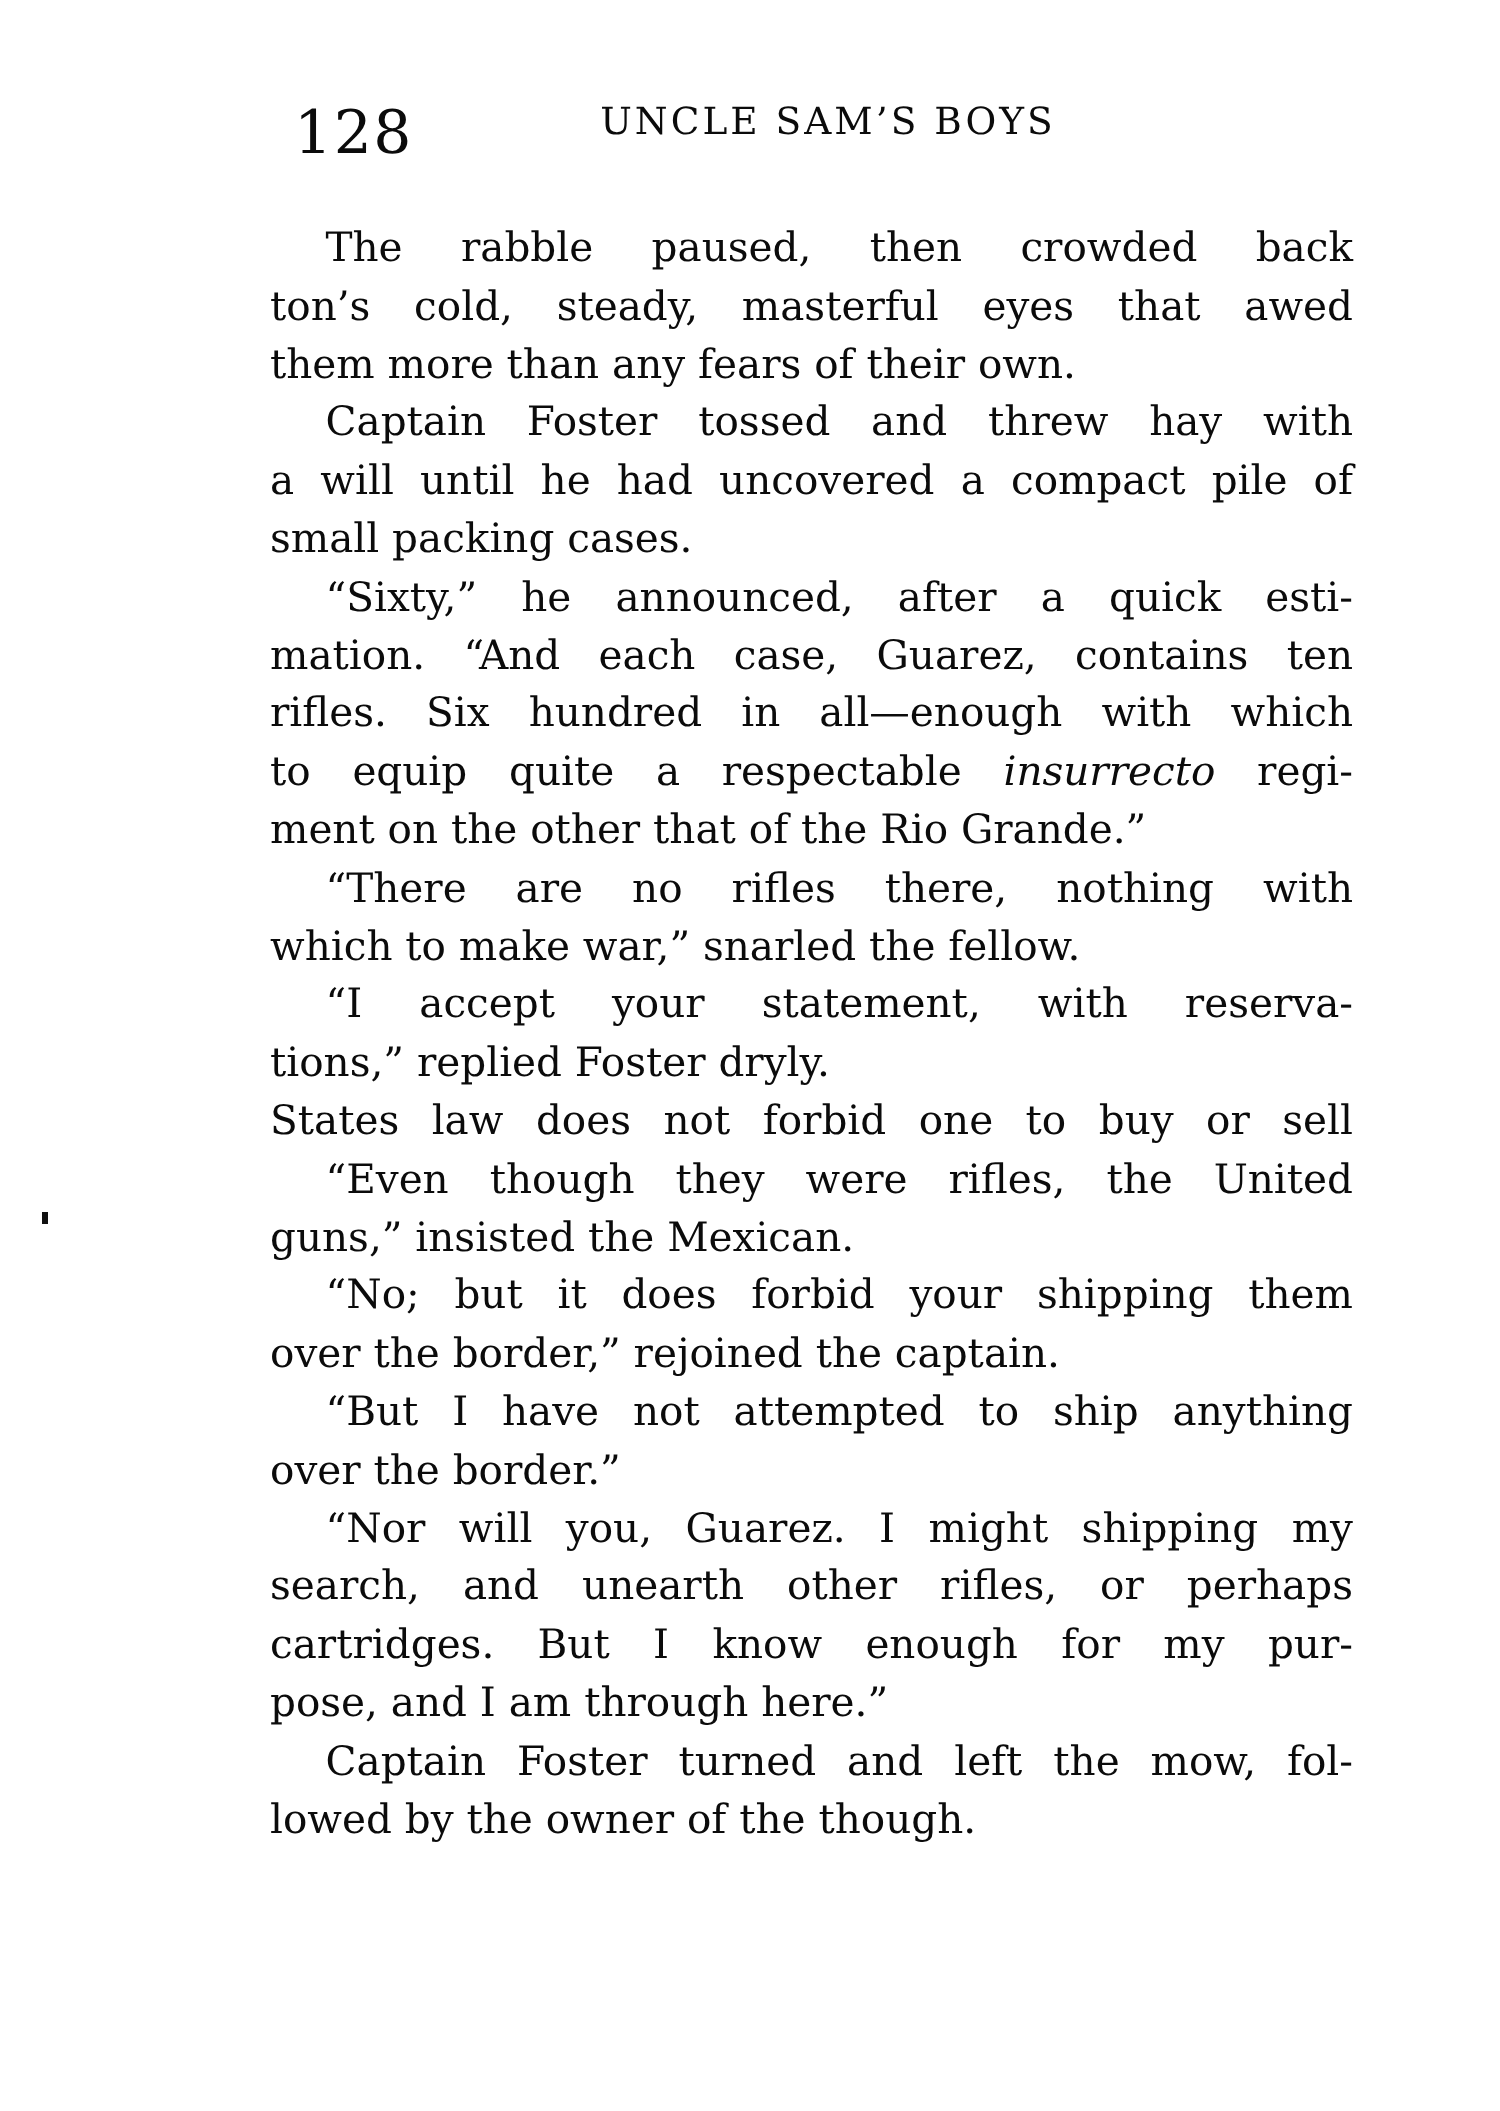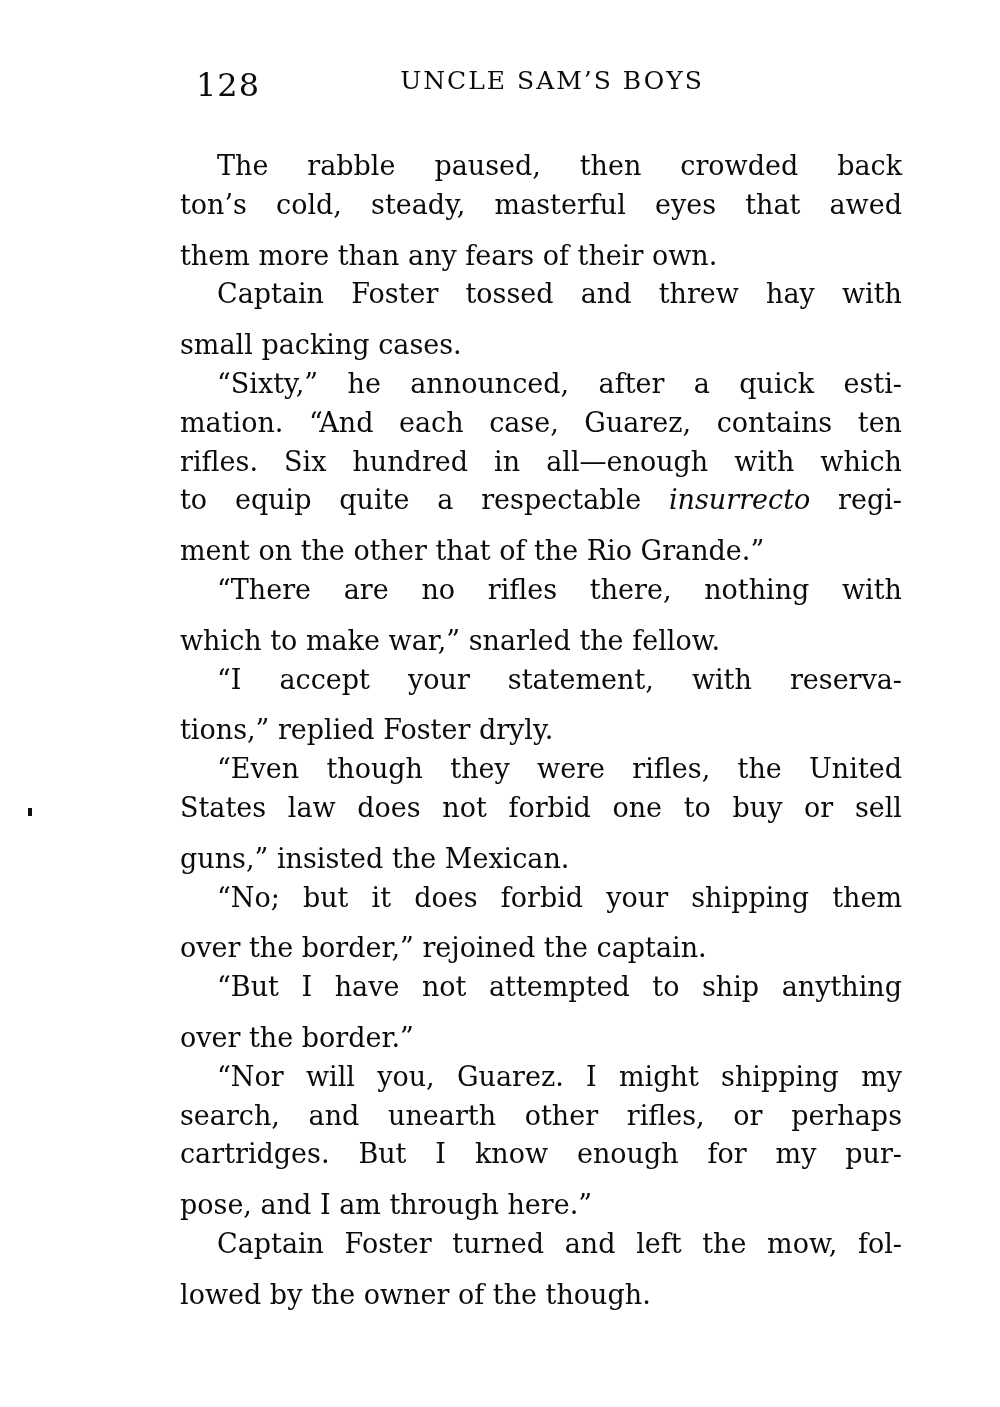--- a/index.html
+++ b/index.html
@@ -20,21 +20,21 @@
     position: absolute;
     top: 66px;
     left: 180px;
     width: 722px;
     height: 36px;
   }
   .page-number {
     position: absolute;
     left: 16px;
     top: 0;
-    font-size: 32px;
+    font-size: 40px;
     letter-spacing: 1px;
   }
   .running-title {
     position: absolute;
     left: 372px;
     top: 0;
     transform: translateX(-50%);
     font-size: 25px;
     letter-spacing: 2px;
     white-space: nowrap;
@@ -48,21 +48,20 @@
     line-height: 38.8px;
   }
   .line {
     height: 38.8px;
     text-align: justify;
     text-align-last: justify;
     overflow: visible;
   }
   .line.end {
     text-align-last: left;
-    margin-top: 12px;
   }
   .line.ind {
     text-indent: 37px;
   }
   .italic {
     font-style: italic;
   }
   .ink-speck {
     position: absolute;
     left: 28px;
@@ -85,20 +84,21 @@
   <div class="body-text">
 
     <div>
       <div class="line j ind">The rabble paused, then crowded back</div>
       <div class="line j">ton’s cold, steady, masterful eyes that awed</div>
       <div class="line end">them more than any fears of their own.</div>
     </div>
 
     <div>
       <div class="line j ind">Captain Foster tossed and threw hay with</div>
+      <div class="line j">a will until he had uncovered a compact pile of</div>
       <div class="line end">small packing cases.</div>
     </div>
 
     <div>
       <div class="line j ind">“Sixty,” he announced, after a quick esti-</div>
       <div class="line j">mation. “And each case, Guarez, contains ten</div>
       <div class="line j">rifles. Six hundred in all—enough with which</div>
       <div class="line j"><span>to equip quite a respectable </span><span class="italic">insurrecto</span><span> regi-</span></div>
       <div class="line end">ment on the other that of the Rio Grande.”</div>
     </div>
@@ -107,22 +107,22 @@
       <div class="line j ind">“There are no rifles there, nothing with</div>
       <div class="line end">which to make war,” snarled the fellow.</div>
     </div>
 
     <div>
       <div class="line j ind">“I accept your statement, with reserva-</div>
       <div class="line end">tions,” replied Foster dryly.</div>
     </div>
 
     <div>
+      <div class="line j">States law does not forbid one to buy or sell</div>
       <div class="line j ind">“Even though they were rifles, the United</div>
-      <div class="line j">States law does not forbid one to buy or sell</div>
       <div class="line end">guns,” insisted the Mexican.</div>
     </div>
 
     <div>
       <div class="line j ind">“No; but it does forbid your shipping them</div>
       <div class="line end">over the border,” rejoined the captain.</div>
     </div>
 
     <div>
       <div class="line j ind">“But I have not attempted to ship anything</div>

